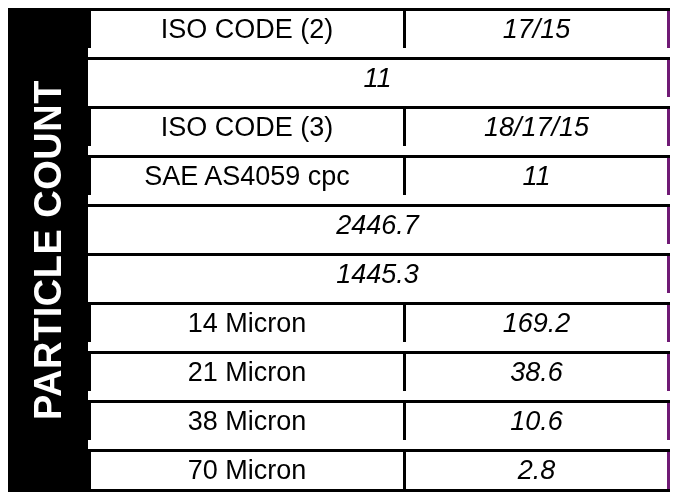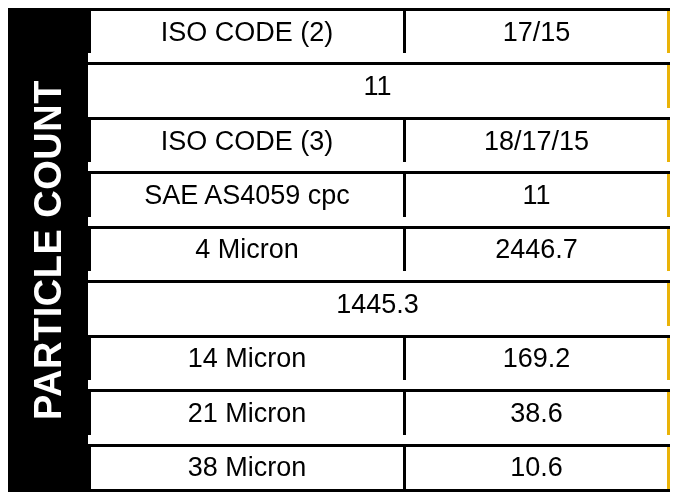--- a/index.html
+++ b/index.html
@@ -85,21 +85,22 @@
 
   .cell-label {
     flex: 0 0 318px;
     width: 318px;
     border-left: 3px solid #000000;
     border-right: 3px solid #000000;
   }
 
   .cell-value {
     flex: 1 1 auto;
-    border-right: 3px solid #eab308;
+    border-right: 3px solid #701a75;
+    font-style: italic;
   }
 </style>
 </head>
 <body>
 
 <div id="particle-count-table">
 
   <div class="vertical-header">
     <div class="vertical-header-label">PARTICLE COUNT</div>
   </div>
@@ -119,21 +120,20 @@
       <div class="cell cell-label">ISO CODE (3)</div>
       <div class="cell cell-value">18/17/15</div>
     </div>
 
     <div class="data-row">
       <div class="cell cell-label">SAE AS4059 cpc</div>
       <div class="cell cell-value">11</div>
     </div>
 
     <div class="data-row">
-      <div class="cell cell-label">4 Micron</div>
       <div class="cell cell-value">2446.7</div>
     </div>
 
     <div class="data-row">
       <div class="cell cell-value">1445.3</div>
     </div>
 
     <div class="data-row">
       <div class="cell cell-label">14 Micron</div>
       <div class="cell cell-value">169.2</div>
@@ -142,15 +142,19 @@
     <div class="data-row">
       <div class="cell cell-label">21 Micron</div>
       <div class="cell cell-value">38.6</div>
     </div>
 
     <div class="data-row">
       <div class="cell cell-label">38 Micron</div>
       <div class="cell cell-value">10.6</div>
     </div>
 
+    <div class="data-row">
+      <div class="cell cell-label">70 Micron</div>
+      <div class="cell cell-value">2.8</div>
+    </div>
 
   </div>
 </div>
 
 </body></html>

